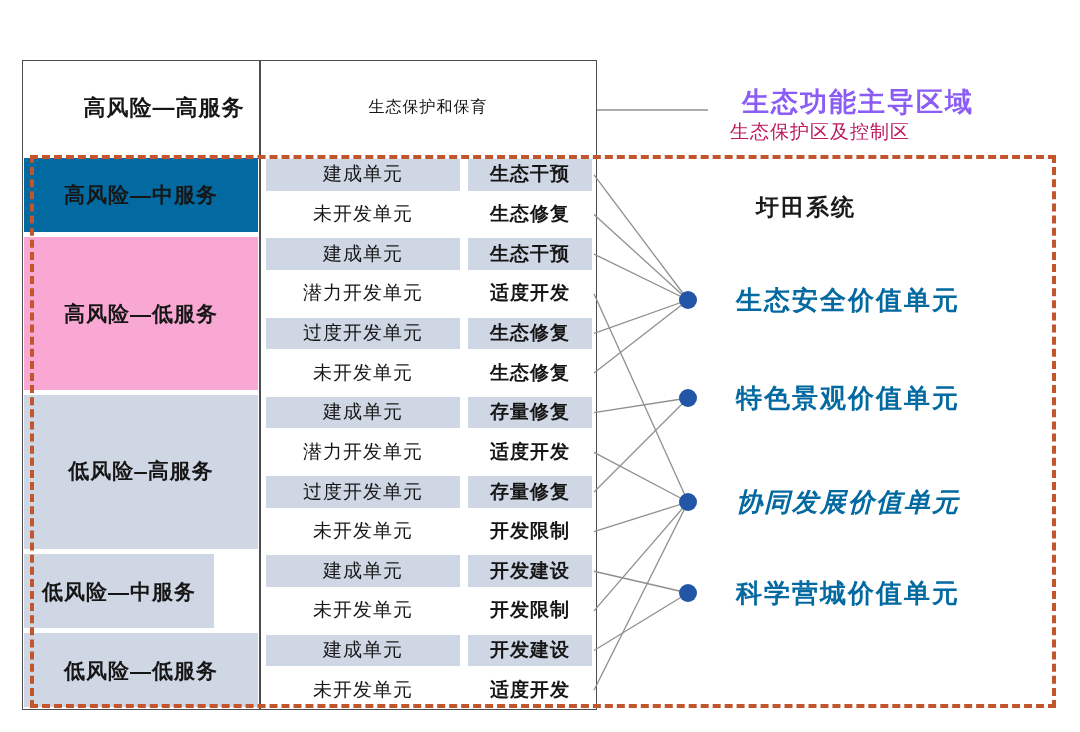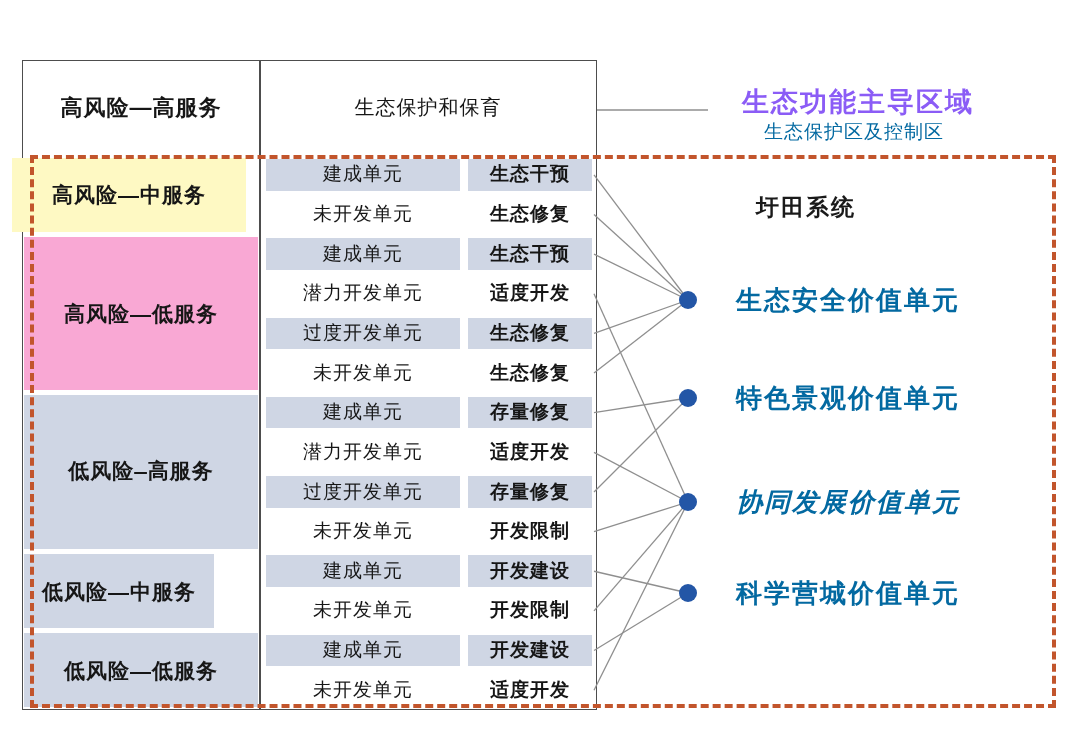--- a/index.html
+++ b/index.html
@@ -9,46 +9,46 @@
   }
   .abs{position:absolute;}
   .table-border{
     left:22px;top:60px;width:575px;height:650px;
     border:1.6px solid #4d4d4d;box-sizing:border-box;background:transparent;
   }
   .v-divider{left:259px;top:60px;width:1.6px;height:650px;background:#4d4d4d;}
   .header-risk{
     left:24px;top:62px;width:234px;height:91px;
     display:flex;align-items:center;justify-content:center;
-    font-size:22px;font-weight:700;letter-spacing:1px;
+    font-size:22px;font-weight:700;letter-spacing:1px;padding-left:23px;
   }
   .header-strategy{
     left:261px;top:62px;width:334px;height:91px;
     display:flex;align-items:center;justify-content:center;
-    font-size:20px;font-weight:500;letter-spacing:1px;
+    font-size:16px;font-weight:500;letter-spacing:1px;
   }
   .cell{
     position:absolute;display:flex;align-items:center;justify-content:center;
     box-sizing:border-box;text-align:center;line-height:1.1;
   }
   .cell.group{font-size:21px;font-weight:700;letter-spacing:1px;}
   .cell.unit{font-size:19px;font-weight:500;letter-spacing:1px;}
   .cell.action{font-size:19px;font-weight:700;letter-spacing:1px;}
   .dashed-region{
     left:30px;top:155px;width:1026px;height:553px;
     border:4.5px dashed #c2552c;box-sizing:border-box;pointer-events:none;
   }
   #lines{left:0;top:0;width:1080px;height:732px;pointer-events:none;}
   .gray-title{
     left:742px;top:84px;width:320px;font-size:27px;font-weight:700;
     color:#8b5cf6;letter-spacing:2px;
   }
   .gray-subtitle{
-    left:764px;top:119px;width:300px;font-size:19px;font-weight:500;
-    color:#0369a1;letter-spacing:1px;
+    left:730px;top:119px;width:300px;font-size:19px;font-weight:500;
+    color:#be185d;letter-spacing:1px;
   }
   .system-title{
     left:756px;top:192px;font-size:23px;font-weight:700;color:#1a1a1a;letter-spacing:2px;
   }
   .value-label{
     position:absolute;left:736px;font-size:26px;font-weight:700;
     color:#0369a1;letter-spacing:2px;white-space:nowrap;
   }
 </style>
 </head>
@@ -56,21 +56,21 @@
 
 <div id="canvas">
 
   <div class="abs table-border"></div>
   <div class="abs v-divider"></div>
 
   <div class="abs header-risk">高风险—高服务</div>
   <div class="abs header-strategy">生态保护和保育</div>
 
   <div id="groups">
-      <div class="cell group" style="left: 12px; top: 157.5px; width: 234px; height: 74.2857px; background: #fef9c3;">高风险—中服务</div>
+      <div class="cell group" style="left: 24px; top: 157.5px; width: 234px; height: 74.2857px; background: #0369a1;">高风险—中服务</div>
       <div class="cell group" style="left: 24px; top: 236.786px; width: 234px; height: 153.571px; background: #f9a8d4;">高风险—低服务</div>
       <div class="cell group" style="left: 24px; top: 395.357px; width: 234px; height: 153.571px; background: rgb(207, 214, 228); font-family: Liberation Mono, monospace;">低风险—高服务</div>
       <div class="cell group" style="left: 24px; top: 553.929px; width: 190px; height: 74.2857px; background: rgb(207, 214, 228);">低风险—中服务</div>
       <div class="cell group" style="left: 24px; top: 633.214px; width: 234px; height: 74.2857px; background: rgb(207, 214, 228); text-align: right;">低风险—低服务</div>
     </div>
   <div id="cells">
       <div class="cell unit" style="left: 266px; top: 159px; width: 194px; height: 31.6429px; background: rgb(207, 214, 228);">建成单元</div>
       <div class="cell action" style="left: 468px; top: 159px; width: 124px; height: 31.6429px; background: rgb(207, 214, 228);">生态干预</div>
       <div class="cell unit" style="left: 266px; top: 198.643px; width: 194px; height: 31.6429px; background: rgb(255, 255, 255);">未开发单元</div>
       <div class="cell action" style="left: 468px; top: 198.643px; width: 124px; height: 31.6429px; background: rgb(255, 255, 255);">生态修复</div>

